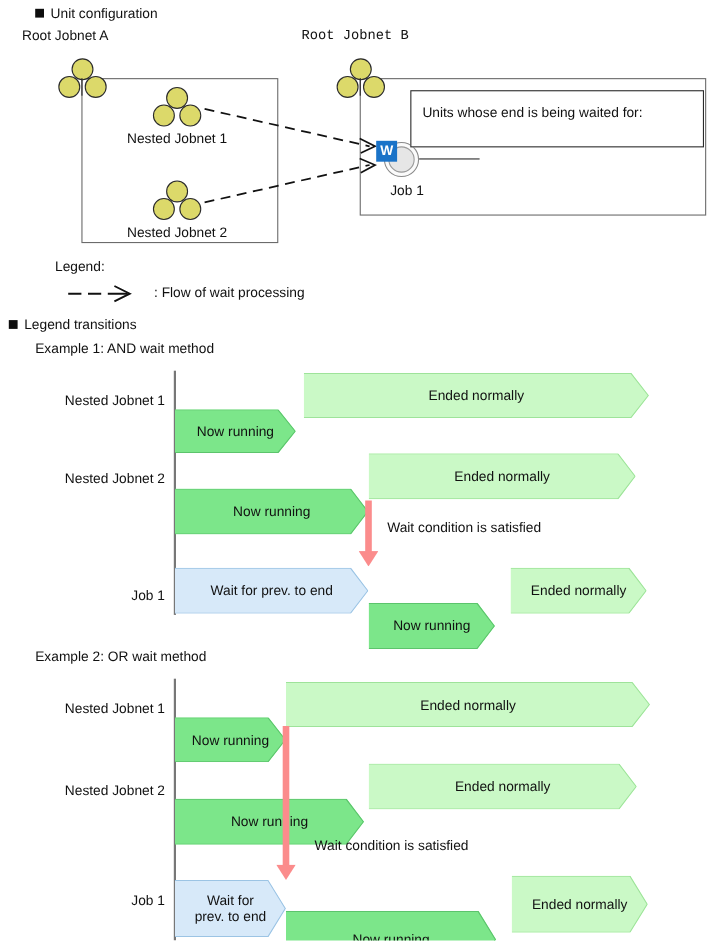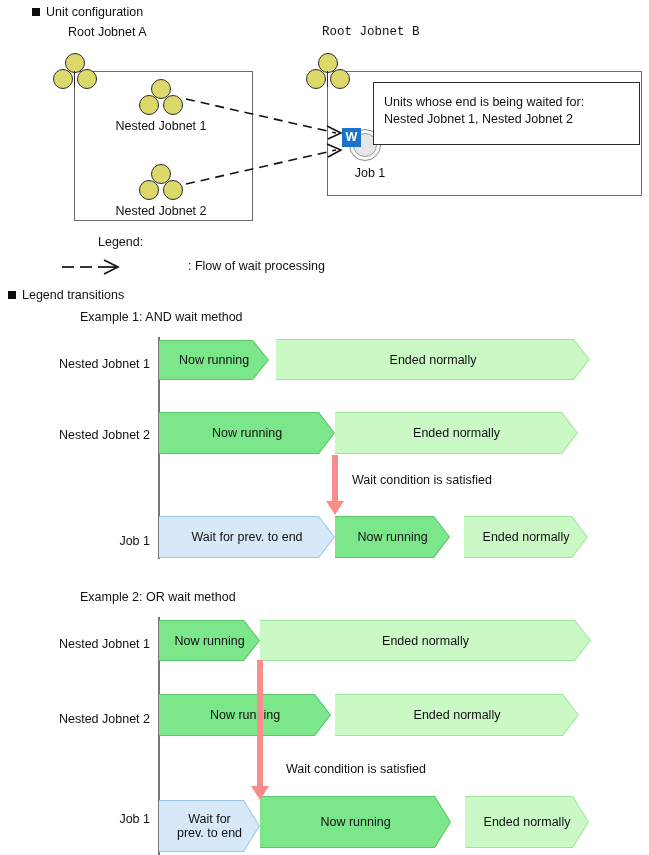--- a/index.html
+++ b/index.html
@@ -15,21 +15,21 @@
   .abs{position:absolute;}
   .sec-head{
     font-size:12.5px;color:#111;
     display:flex;align-items:center;gap:6px;
     white-space:nowrap;
   }
   .sq{
     width:8px;height:8px;background:#0d0d0d;display:inline-block;
     flex:0 0 auto;
   }
-  .lbl{font-size:12.5px;color:#111;white-space:nowrap;margin-left:48px;}
+  .lbl{font-size:12.5px;color:#111;white-space:nowrap;}
 
   
   .ubox{
     position:absolute;border:1.4px solid #6b6b6b;background:transparent;
   }
   .jnode{position:absolute;width:46px;height:40px;}
   .jnode i{
     position:absolute;width:20px;height:20px;border-radius:50%;
     background:#dcd96a;border:1.3px solid #2b2b2b;box-sizing:border-box;
   }
@@ -79,21 +79,21 @@
     text-align:center;line-height:14px;
   }
   .bar span{position:relative;z-index:2;padding:0 4px;}
   .bar.green{background:#7ce68a;border:1px solid #5cc46c;}
   .bar.lgreen{background:#caf9c6;border:1px solid #9ee39a;}
   .bar.blue{background:#d7e9f9;border:1px solid #9cc4e4;}
   .bar.arrow{
     clip-path:polygon(0 0, calc(100% - 16px) 0, 100% 50%, calc(100% - 16px) 100%, 0 100%);
     border:none;
   }
-  .bar.arrow.green{background:#7ce68a;}
+  .bar.arrow.green{background:#7ce68a;margin-top:32px;}
   .bar.arrow.lgreen{background:#caf9c6;}
   .bar.arrow.blue{background:#d7e9f9;}
   .bar.arrow::before{
     content:"";position:absolute;inset:0;
     background:#5cc46c;z-index:0;
     clip-path:polygon(0 0, calc(100% - 16px) 0, 100% 50%, calc(100% - 16px) 100%, 0 100%, 0 calc(100% - 1px), calc(100% - 16.6px) calc(100% - 1px), calc(100% - 1.2px) 50%, calc(100% - 16.6px) 1px, 0 1px);
   }
   .bar.arrow.lgreen::before{background:#9ee39a;}
   .bar.arrow.blue::before{background:#9cc4e4;}
 
@@ -164,23 +164,22 @@
     <path d="M327 126 L341 133 L328 139"></path>
     <path d="M327 144 L341 150 L328 157"></path>
   </g>
 </svg>
 
 <div class="jobcirc" style="left:349px;top:129px;"></div>
 <div class="wbadge" style="left:342px;top:128px;">W</div>
 <div class="stub" style="left:381px;top:144px;width:55px;height:1.4px;"></div>
 <div class="jlabel" style="left:340px;top:166px;width:60px;">Job 1</div>
 
-<div class="callout" style="left:373px;top:82px;width:267px;height:63px;">
+<div class="callout" style="left:373px;top:82px;width:267px;height:52px;">
   <p style="position:absolute;left:10px;top:11px;">Units whose end is being waited for:</p>
-  <p style="position:absolute;left:10px;top:28px;">Nested Jobnet 1, Nested Jobnet 2</p>
 </div>
 
 <div class="abs lbl" style="left:50px;top:235px;">Legend:</div>
 <svg class="abs legend-line" style="left:60px;top:258px;width:84px;height:18px;">
   <g stroke="#111" stroke-width="1.7" fill="none">
     <line x1="2" y1="9" x2="14" y2="9"></line>
     <line x1="20" y1="9" x2="32" y2="9"></line>
     <line x1="38" y1="9" x2="56" y2="9"></line>
     <path d="M44 2 L58 9 L44 16"></path>
   </g>

